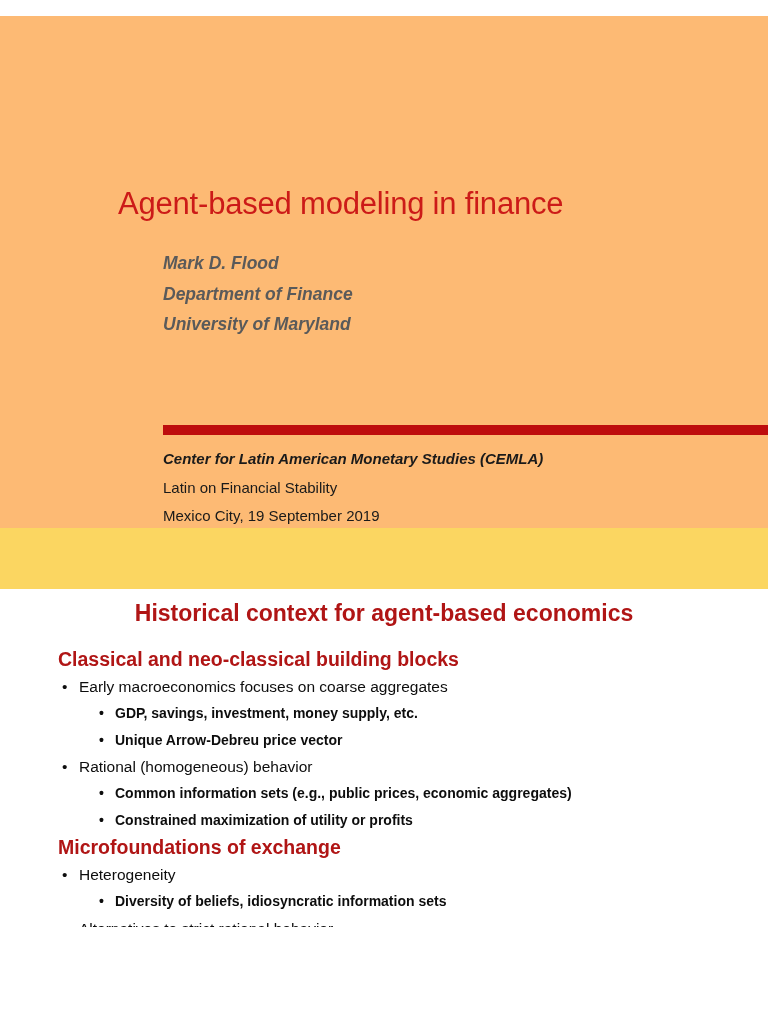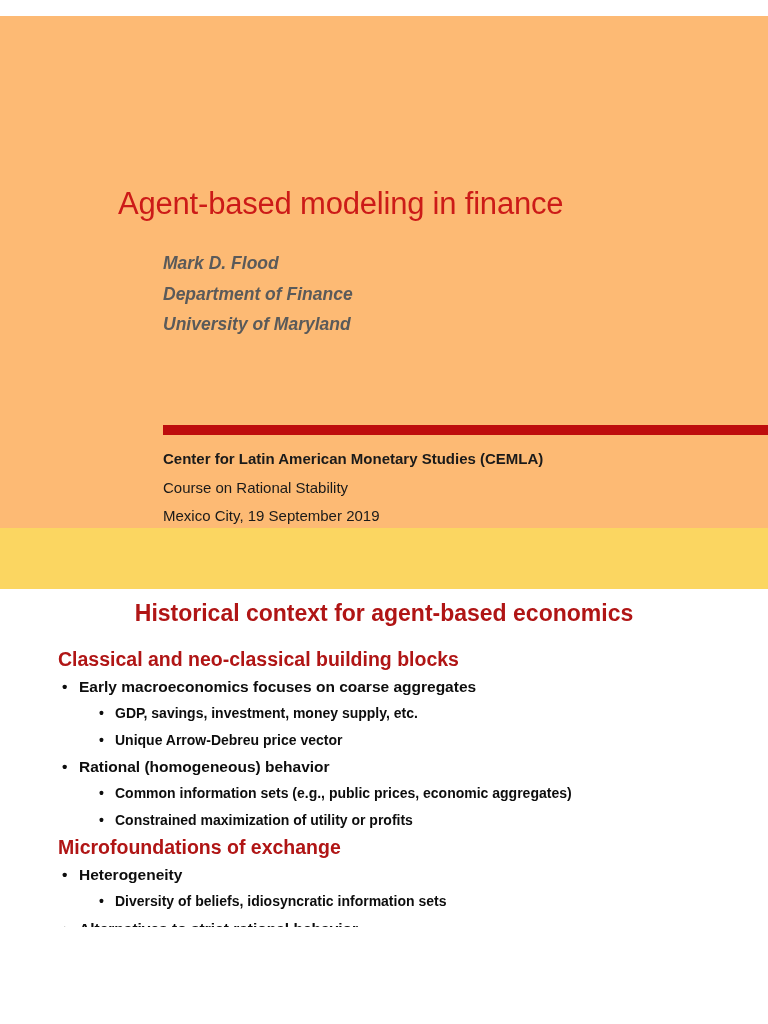--- a/index.html
+++ b/index.html
@@ -63,20 +63,21 @@
     position: absolute;
     left: 163px;
     top: 429px;
     color: #1a1a1a;
     font-size: 15px;
     line-height: 28.5px;
   }
   .venue-line { white-space: nowrap; }
   .venue-line.strong {
     font-weight: bold;
+    font-style: italic;
   }
 
   .yellow-band {
     position: absolute;
     left: 0;
     top: 528px;
     width: 768px;
     height: 61px;
     background: #FBD661;
   }
@@ -119,21 +120,21 @@
     white-space: nowrap;
   }
   .section-head.gap { }
 
   .bullet-l1 {
     position: relative;
     margin-left: 62px;
     padding-left: 17px;
     color: #0d0d0d;
     font-size: 15.5px;
-    font-weight: bold;
+    font-weight: normal;
     line-height: 27px;
     white-space: nowrap;
   }
   .bullet-l2 {
     position: relative;
     margin-left: 99px;
     padding-left: 16px;
     color: #0d0d0d;
     font-size: 14px;
     font-weight: bold;
@@ -163,21 +164,21 @@
   <div class="author-block">
     <div class="author-line">Mark D. Flood</div>
     <div class="author-line">Department of Finance</div>
     <div class="author-line">University of Maryland</div>
   </div>
 
   <div class="red-rule"></div>
 
   <div class="venue-block">
     <div class="venue-line strong">Center for Latin American Monetary Studies (CEMLA)</div>
-    <div class="venue-line">Course on Rational Stability</div>
+    <div class="venue-line">Latin on Financial Stability</div>
     <div class="venue-line">Mexico City, 19 September 2019</div>
   </div>
 </div>
 
 <div class="yellow-band"></div>
 
 <div class="slide-content">
 
   <div class="slide-heading">Historical context for agent-based economics</div>
 

